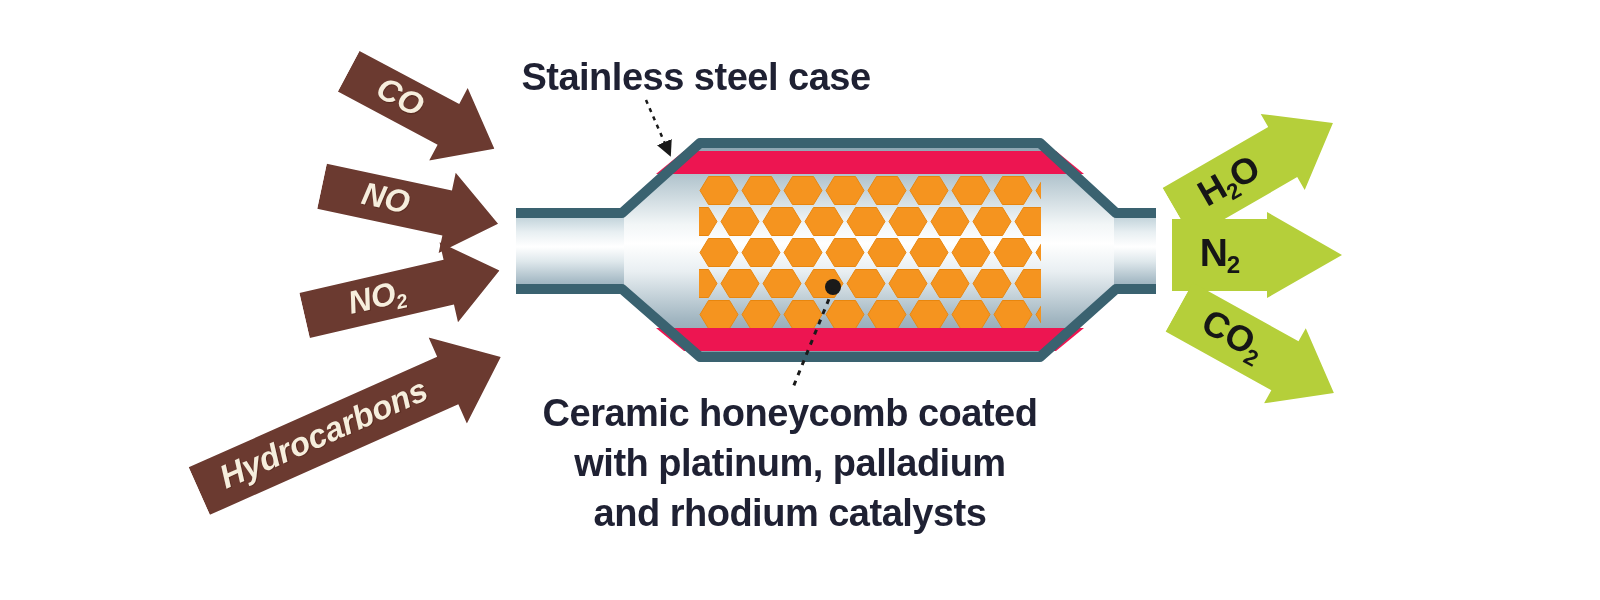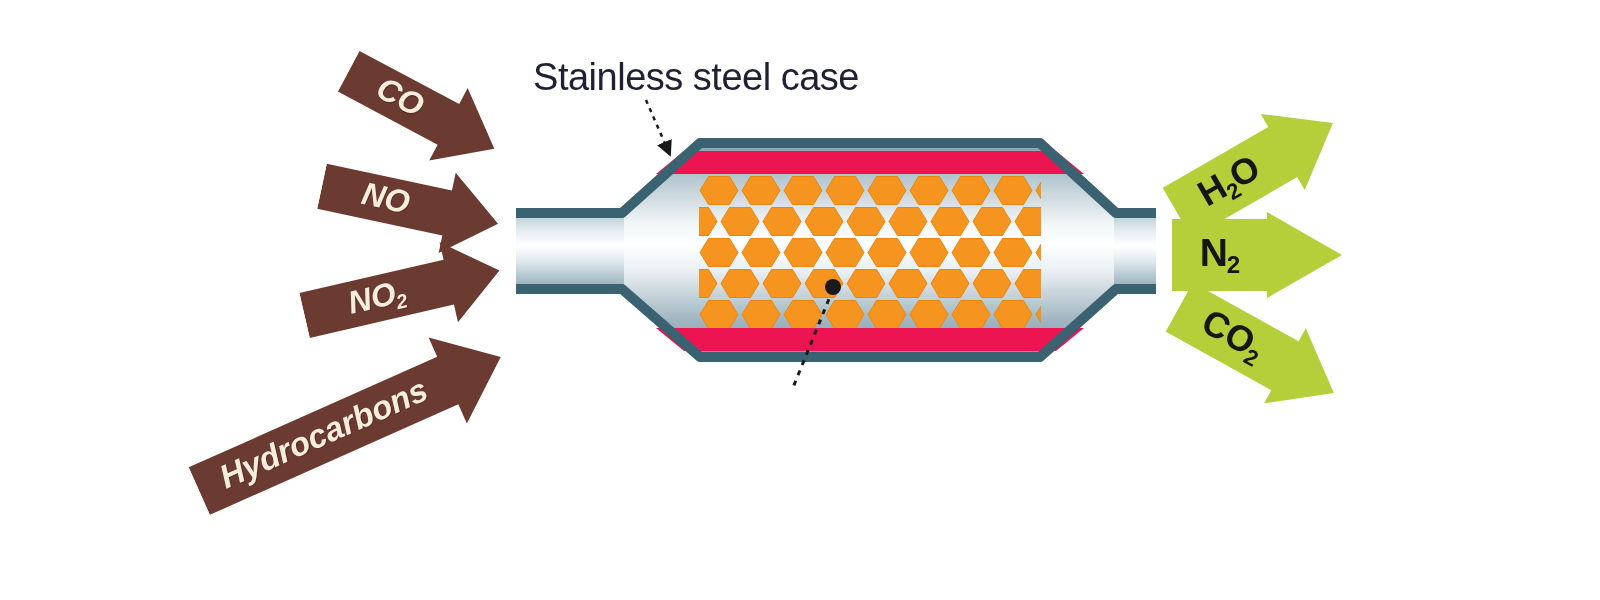--- a/index.html
+++ b/index.html
@@ -1,21 +1,21 @@
 <!DOCTYPE html>
 <html><head>
 <meta charset="utf-8">
 <style>
   html,body{margin:0;padding:0;background:#ffffff;}
   #stage{position:relative;width:1600px;height:600px;background:#ffffff;overflow:hidden;
          font-family:"Liberation Sans", sans-serif;}
   #converter-svg{position:absolute;left:0;top:0;}
 
   
-  .note{position:absolute;color:#1f2133;font-weight:normal;text-align:center;
+  .note{position:absolute;color:#1f2133;font-weight:bold;text-align:center;
         font-size:38px;line-height:50px;letter-spacing:-0.5px;}
 
   
   .arrow{position:absolute;display:flex;align-items:center;justify-content:center;
          box-sizing:border-box;}
   .arrow svg{position:absolute;inset:0;width:100%;height:100%;z-index:0;}
   .arrow .arrow-label{position:relative;z-index:1;white-space:nowrap;}
   .arrow-in svg polygon{fill:#6b3a30;}
   .arrow-out svg polygon{fill:#b5cf3a;}
   .arrow-in .arrow-label{color:#f6eedd;font-weight:bold;font-style:italic;
@@ -72,20 +72,25 @@
     <path d="M 516 213 H 622 L 700 143 H 1040 L 1116 213 H 1156" fill="none" stroke="#3a6270" stroke-width="10" stroke-linejoin="round"></path>
     <path d="M 516 289 H 622 L 700 357 H 1040 L 1116 289 H 1156" fill="none" stroke="#3a6270" stroke-width="10" stroke-linejoin="round"></path>
 
     <line x1="646" y1="100" x2="670" y2="155" stroke="#1a1a1a" stroke-width="2.5" stroke-dasharray="4 5" marker-end="url(#ah)"></line>
     <circle cx="833" cy="287" r="8" fill="#1a1a1a"></circle>
     <line x1="833" y1="289" x2="792" y2="390" stroke="#1a1a1a" stroke-width="3" stroke-dasharray="5 6"></line>
   </svg>
 
   <div class="note" style="left:476px;top:52px;width:440px;">Stainless steel case</div>
 
+  <div class="note" style="left:540px;top:388px;width:500px;">
+    <div>Ceramic honeycomb coated</div>
+    <div>with platinum, palladium</div>
+    <div>and rhodium catalysts</div>
+  </div>
 
   <div class="arrow arrow-in" style="left:339px;top:69px;width:165px;height:82px;padding-right:52px;transform:rotate(28deg);">
     <svg viewBox="0 0 165 82" preserveAspectRatio="none">
       <polygon points="0,18 113,18 113,0 165,41 113,82 113,64 0,64"></polygon>
       </svg>
     <span class="arrow-label"><span>CO</span><span class="sub"></span><span class="post"></span></span>
   </div>
 
   <div class="arrow arrow-in" style="left:320px;top:164px;width:180px;height:82px;padding-right:52px;transform:rotate(12deg);">
     <svg viewBox="0 0 180 82" preserveAspectRatio="none">

